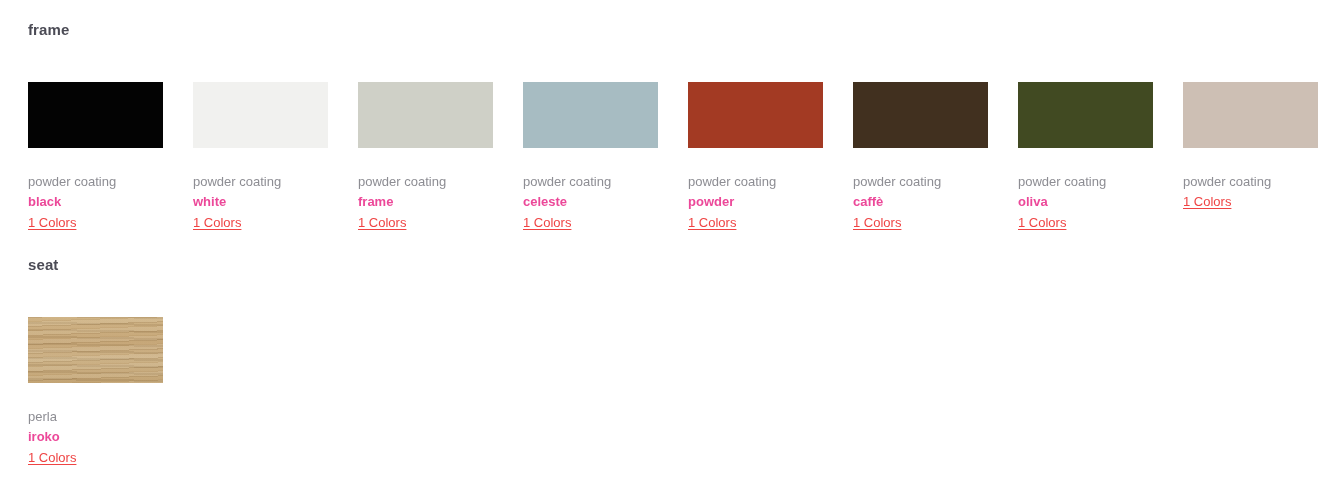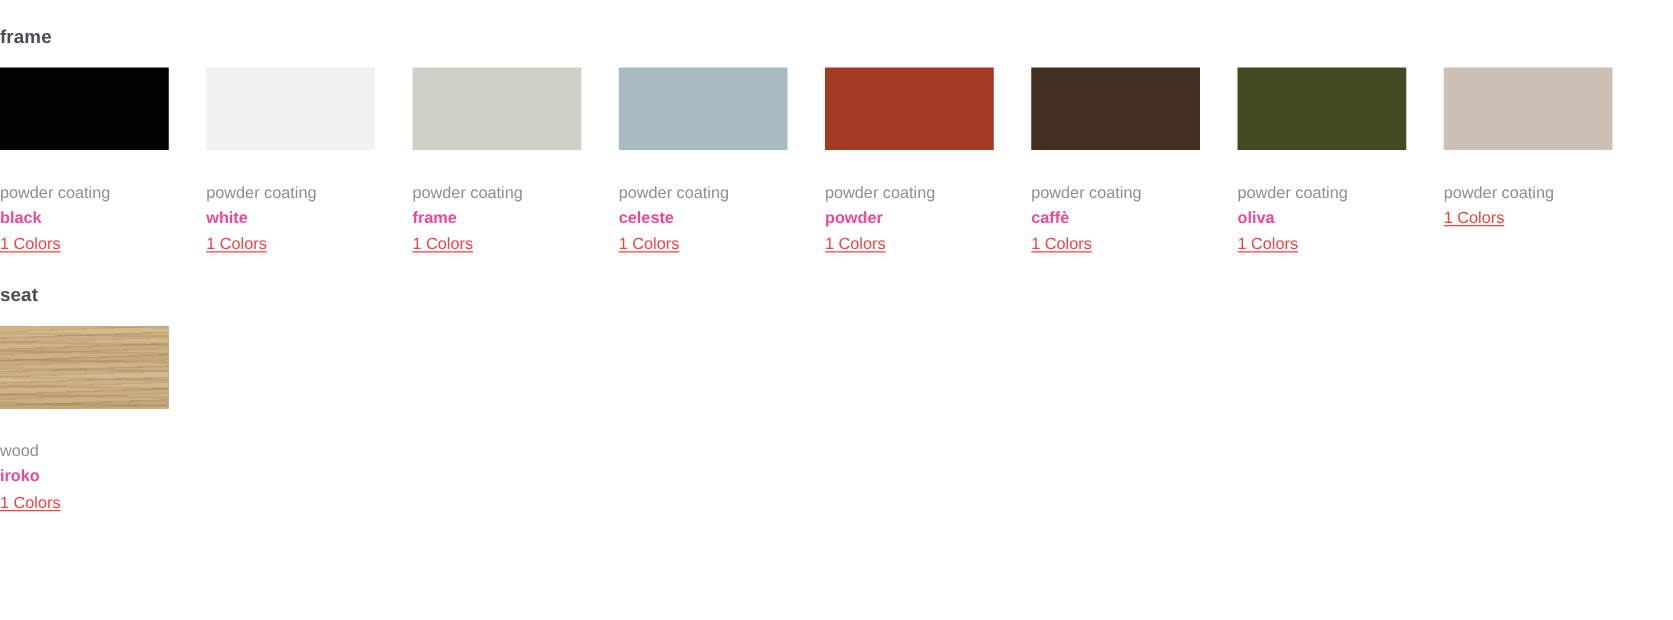--- a/index.html
+++ b/index.html
@@ -15,20 +15,21 @@
     -webkit-font-smoothing: antialiased;
     overflow: hidden;
   }
   .page {
     position: relative;
     width: 1338px;
     height: 496px;
     padding: 0;
   }
   .section {
+    padding-left: 28px;
   }
   .section-title {
     font-size: 15px;
     font-weight: bold;
     color: #4b4b55;
     letter-spacing: 0.1px;
     line-height: 18px;
     margin: 0;
   }
   .section-frame .section-title { padding-top: 21px; }
@@ -36,20 +37,21 @@
 
   .swatch-grid {
     display: flex;
     flex-wrap: nowrap;
     gap: 30px;
     margin-top: 15px;
   }
   .swatch-card {
     width: 135px;
     flex: 0 0 135px;
+    margin-top: 28px;
   }
   .swatch-chip {
     width: 135px;
     height: 66px;
     display: block;
   }
   .swatch-meta {
     margin-top: 25px;
   }
   .swatch-category {
@@ -141,18 +143,18 @@
           <div class="swatch-meta"><div class="swatch-category">powder coating</div><a class="swatch-count">1 Colors</a></div>
         </div>
       </div>
   </div>
 
   <div class="section section-seat">
     <h2 class="section-title">seat</h2>
     <div class="swatch-grid" id="grid-seat">
         <div class="swatch-card">
           <div class="swatch-chip wood"></div>
-          <div class="swatch-meta"><div class="swatch-category">wood</div><div class="swatch-name">iroko</div><a class="swatch-count">1 Colors</a></div>
+          <div class="swatch-meta"><div class="swatch-category">perla</div><div class="swatch-name">iroko</div><a class="swatch-count">1 Colors</a></div>
         </div>
       </div>
   </div>
 
 </div>
 
 </body></html>

